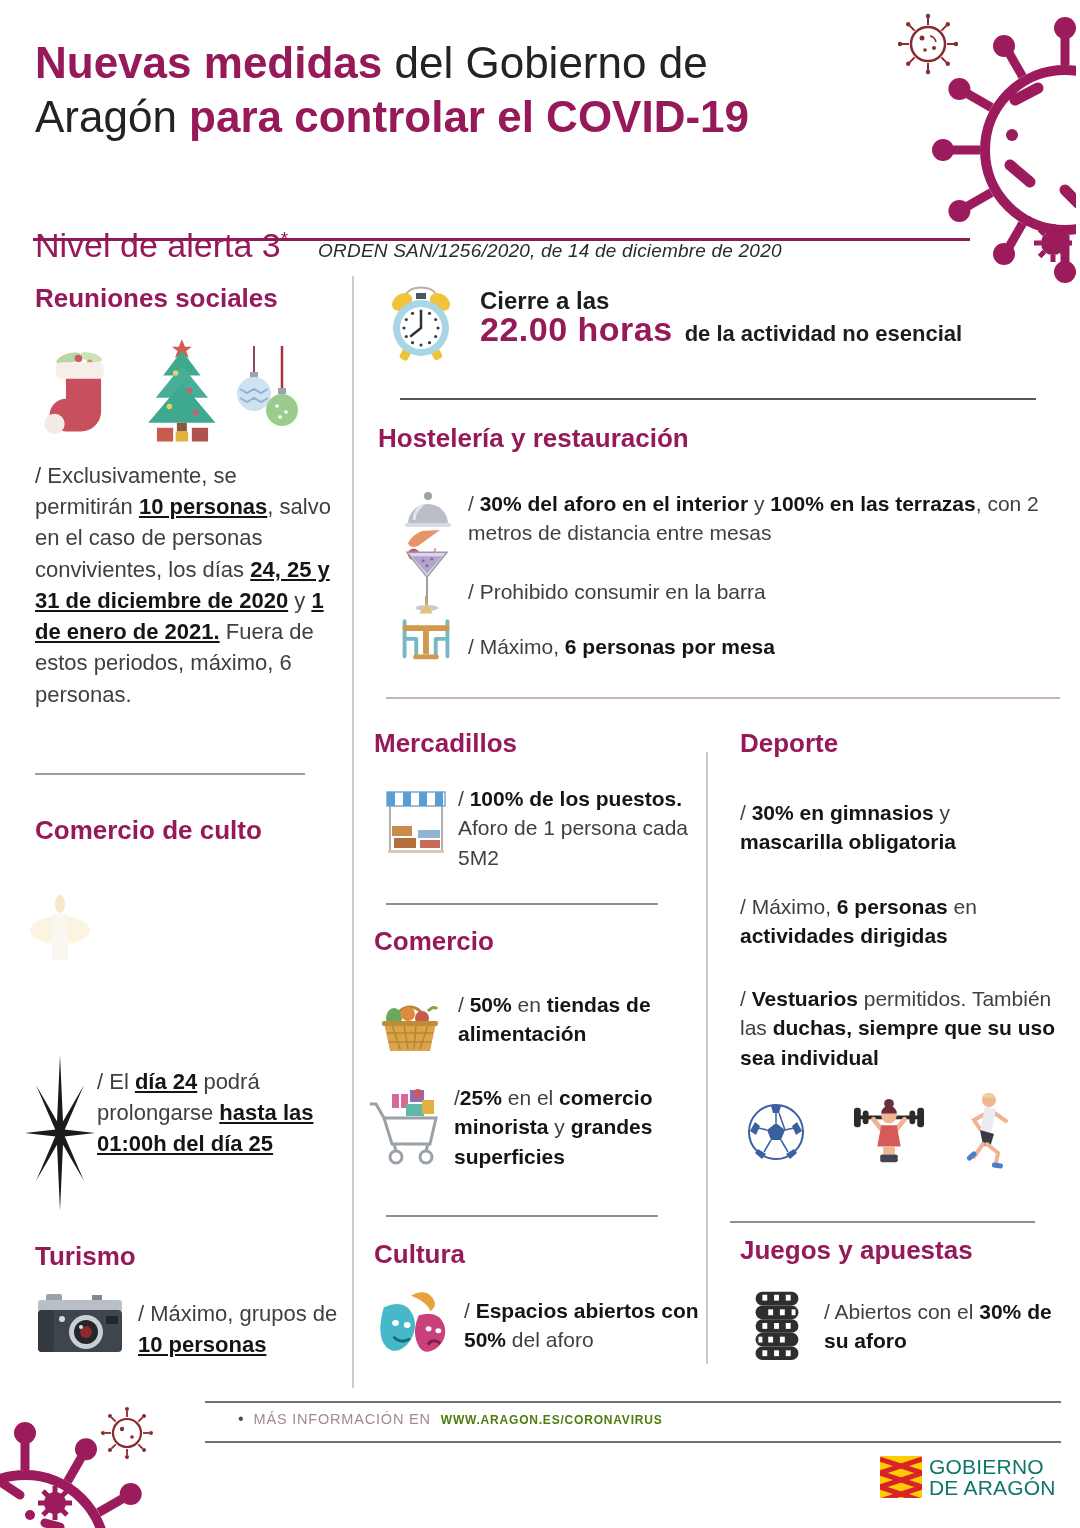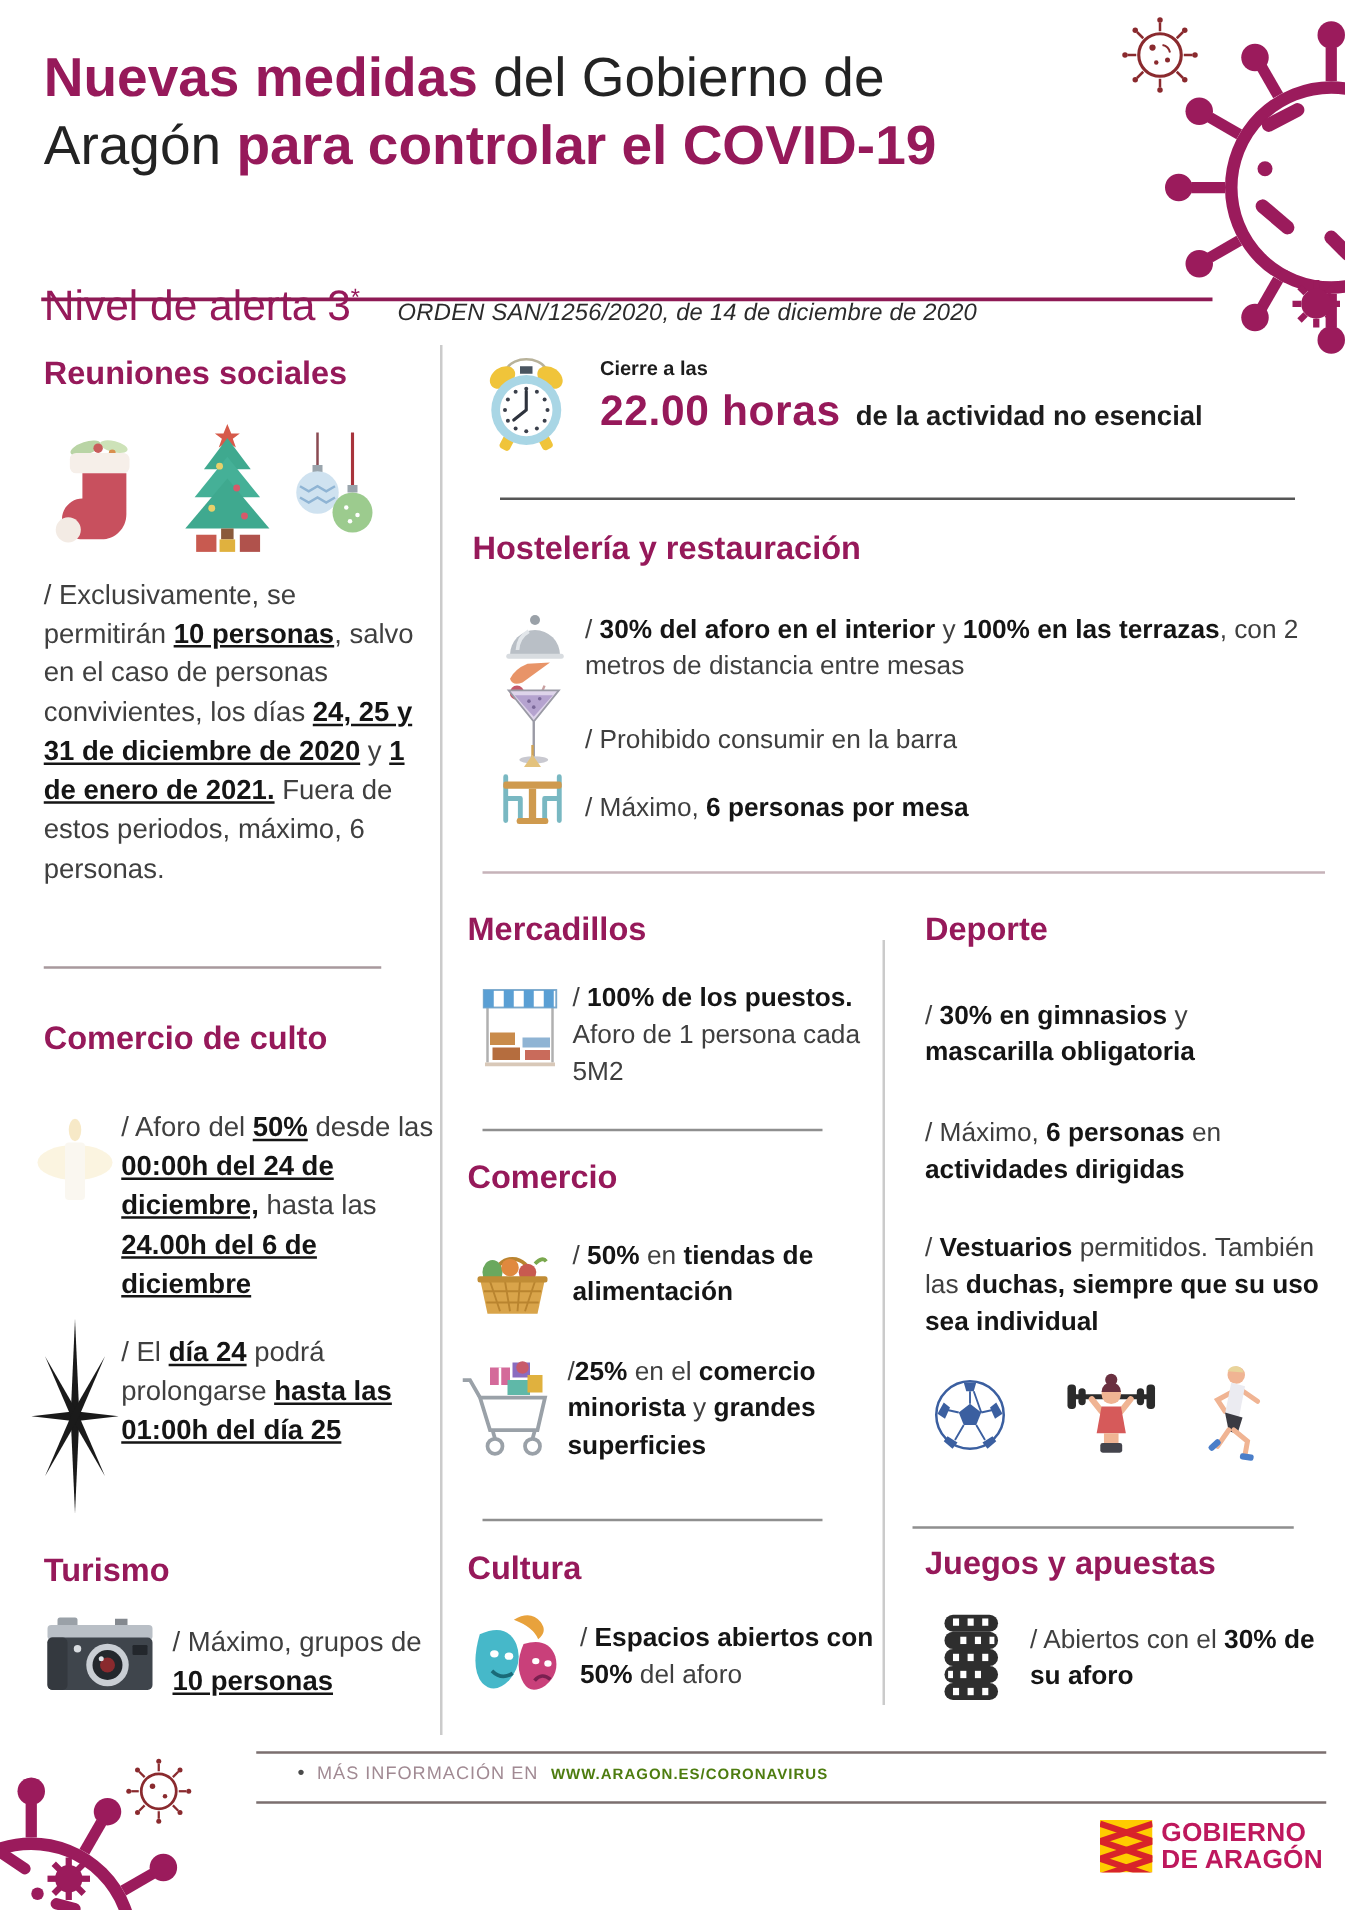--- a/index.html
+++ b/index.html
@@ -12,30 +12,30 @@
   .alert-row{display:flex;align-items:baseline;gap:30px;}
   .alert{font-size:34px;color:#96195a;font-weight:400;margin-top:48px;}
   .alert sup{font-size:19px;color:#96195a;}
   .orden{font-size:19px;font-style:italic;color:#2b2b2b;letter-spacing:.2px;margin-top:31px;}
   .sec-h{font-size:26px;font-weight:700;color:#96195a;line-height:1.1;}
   .body-t{font-size:21px;line-height:1.4;color:#3f3f3f;}
   .body-t .b{font-weight:700;color:#151515;}
   .big-t{font-size:22px;line-height:1.42;color:#3f3f3f;}
   .big-t .b{font-weight:700;color:#151515;text-decoration:underline;}
   .rule{height:2px;background:#8f8f8f;}
-  .c-line1{font-size:16px;font-weight:700;color:#1d1d1d;}
+  .c-line1{font-size:24px;font-weight:700;color:#1d1d1d;}
   .c-line2{display:flex;align-items:baseline;gap:12px;}
   .c-time{font-size:34px;font-weight:700;color:#96195a;letter-spacing:.5px;}
   .c-rest{font-size:22px;font-weight:700;color:#1d1d1d;}
   .foot-info{display:flex;align-items:baseline;gap:10px;}
   .foot-bullet{font-size:16px;color:#4a4a4a;}
   .foot-label{font-size:14.5px;letter-spacing:.8px;color:#a18a93;}
   .foot-url{font-size:12px;letter-spacing:.8px;font-weight:700;color:#4d7c0f;}
   .gov{display:flex;align-items:center;gap:7px;}
-  .gov-text{font-size:21px;line-height:1.0;font-weight:700;color:#be185d;letter-spacing:.2px;}
+  .gov-text{font-size:21px;line-height:1.0;font-weight:400;color:#0f766e;letter-spacing:.2px;}
   svg{display:block;}
 </style>
 </head>
 <body>
 
 <div id="page">
 
   <div class="abs title rich" style="left:35px;top:36px;width:870px;"><span class="b a">Nuevas medidas</span><span> del Gobierno de
 Aragón </span><span class="b a">para controlar el COVID-19</span></div>
 
@@ -173,21 +173,20 @@
   <div class="abs sec-h" style="left:35px;top:816px;">Comercio de culto</div>
 
   <div class="abs" style="left:28px;top:888px;width:64px;height:86px;opacity:.3;">
     <svg width="64" height="86" viewBox="0 0 64 86">
       <ellipse cx="32" cy="42" rx="30" ry="14" fill="#f2dc9a"></ellipse>
       <ellipse cx="32" cy="16" rx="5" ry="9" fill="#e8b84a"></ellipse>
       <rect x="24" y="26" width="16" height="46" rx="3" fill="#efe6cf"></rect>
     </svg>
   </div>
 
-  <div class="abs big-t rich" style="left:97px;top:886px;width:252px;"><span>/ Aforo del </span><span class="b">50%</span><span>  desde las </span><span class="b">00:00h del 24 de diciembre,</span><span> hasta las </span><span class="b">24.00h del 6 de diciembre</span></div>
 
   <div class="abs" style="left:25px;top:1055px;width:70px;height:156px;">
     <svg width="70" height="156" viewBox="0 0 70 156">
       <g fill="#1a1a1a">
         <polygon points="35,0 38.5,78 35,156 31.5,78"></polygon>
         <polygon points="0,78 35,74 70,78 35,82"></polygon>
         <polygon points="11,30 37,75 59,126 33,81"></polygon>
         <polygon points="59,30 33,75 11,126 37,81"></polygon>
       </g>
     </svg>

